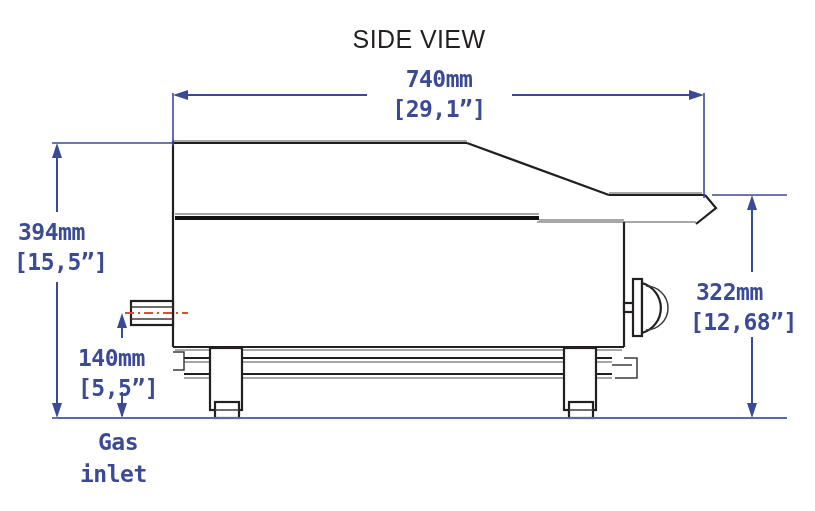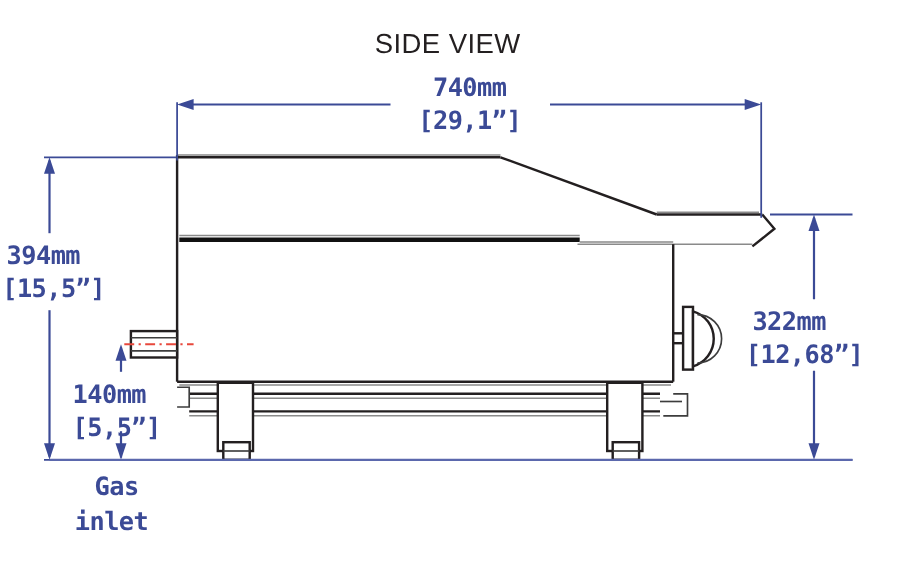--- a/index.html
+++ b/index.html
@@ -9,21 +9,21 @@
   }
   body {
     width: 815px;
     height: 511px;
     position: relative;
     overflow: hidden;
     font-family: "Liberation Sans", sans-serif;
   }
   #drawing-root {
     position: absolute;
-    left: 0;
+    left: 12px;
     top: 0;
     width: 767px;
     height: 511px;
   }
   .title-text {
     font-family: "Liberation Sans", sans-serif;
     font-size: 25px;
     font-weight: 400;
     fill: #231f20;
     letter-spacing: 0.4px;

